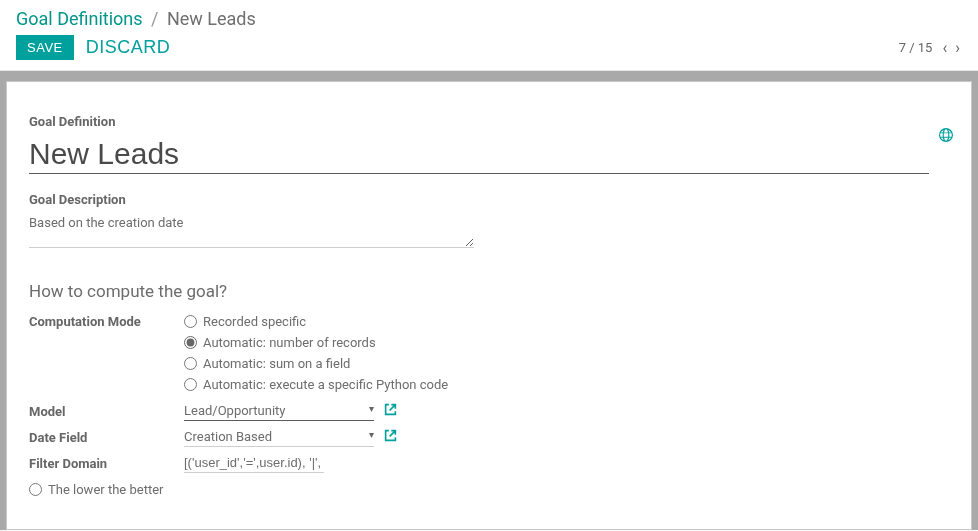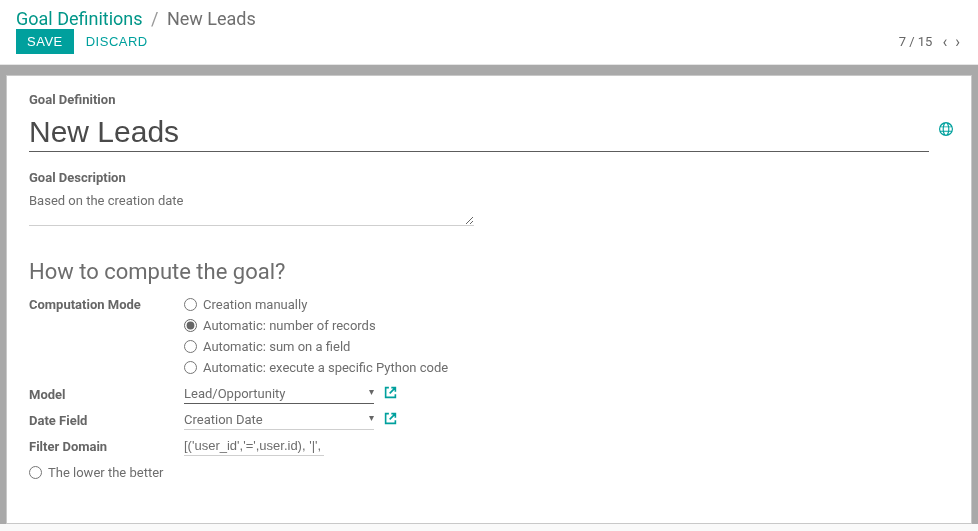--- a/index.html
+++ b/index.html
@@ -13,20 +13,21 @@
       overflow: hidden;
     }
     .header {
       background: #fff;
       padding: 8px 16px 10px 16px;
       border-bottom: 1px solid #e5e5e5;
     }
     .breadcrumb {
       font-size: 18px;
       color: #7c7c7c;
+      margin-bottom: 6px;
     }
     .breadcrumb a {
       color: #009688;
       text-decoration: none;
     }
     .breadcrumb .sep { color: #999; margin: 0 4px; }
     .breadcrumb .current { color: #6f6f6f; }
     .controls-row {
       display: flex;
       justify-content: space-between;
@@ -40,21 +41,21 @@
       padding: 4px 10px;
       font-size: 13px;
       font-weight: 500;
       cursor: pointer;
       letter-spacing: 0.5px;
     }
     .btn-discard {
       color: #00a09d;
       background: transparent;
       border: none;
-      font-size: 13px;
+      font-size: 18px;
       font-weight: 500;
       cursor: pointer;
       letter-spacing: 0.5px;
     }
     .pager { display: flex; align-items: center; gap: 8px; color: #666; font-size: 13px; justify-content: center; }
     .pager-arrows { display: flex; gap: 4px; }
     .pager-arrow {
       cursor: pointer;
       font-size: 16px;
       color: #666;
@@ -62,21 +63,21 @@
       user-select: none;
     }
     .panel-area {
       background: #a9a9a9;
       padding: 10px 6px 0 6px;
       height: calc(531px - 72px);
     }
     .panel {
       background: #fff;
       border: 1px solid #c8c8c8;
-      padding: 16px 22px;
+      padding: 32px 22px;
       height: 100%;
       overflow: hidden;
       position: relative;
     }
     .globe-icon {
       position: absolute;
       top: 46px;
       right: 18px;
       color: #00a09d;
       font-size: 14px;
@@ -107,21 +108,21 @@
       border-bottom: 1px solid #cfcfcf;
       resize: both;
       font-family: inherit;
       font-size: 13px;
       color: #6d6d6d;
       padding: 2px 0;
       outline: none;
       background: transparent;
     }
     .section-title {
-      font-size: 22px;
+      font-size: 17px;
       color: #6d6d6d;
       font-weight: 400;
       margin-top: 30px;
       margin-bottom: 10px;
     }
     .form-row {
       display: flex;
       align-items: flex-start;
       margin-bottom: 4px;
     }
@@ -228,21 +229,21 @@
       <textarea class="desc-textarea" style="">Based on the creation date</textarea>
     </div>
 
     <div class="section-title">How to compute the goal?</div>
 
     <div class="form-row">
       <div class="form-label">Computation Mode</div>
       <div class="form-value">
         <div class="radio-option">
           <input type="radio" name="comp" style="">
-          <label>Creation manually</label>
+          <label>Recorded specific</label>
         </div>
         <div class="radio-option">
           <input type="radio" name="comp" checked="" style="">
           <label>Automatic: number of records</label>
         </div>
         <div class="radio-option">
           <input type="radio" name="comp" style="">
           <label>Automatic: sum on a field</label>
         </div>
         <div class="radio-option">
@@ -267,21 +268,21 @@
           </span>
         </div>
       </div>
     </div>
 
     <div class="form-row">
       <div class="form-label">Date Field</div>
       <div class="form-value">
         <div class="select-wrapper">
           <div class="select-field light">
-            <span>Creation Date</span>
+            <span>Creation Based</span>
             <span class="caret">▾</span>
           </div>
           <span class="external-link">
             <svg width="13" height="13" viewBox="0 0 16 16" fill="none" stroke="currentColor" stroke-width="2">
                 <path d="M6 2H2v12h12v-4M9 2h5v5M14 2L7 9"></path>
               </svg>
           </span>
         </div>
       </div>
     </div>

